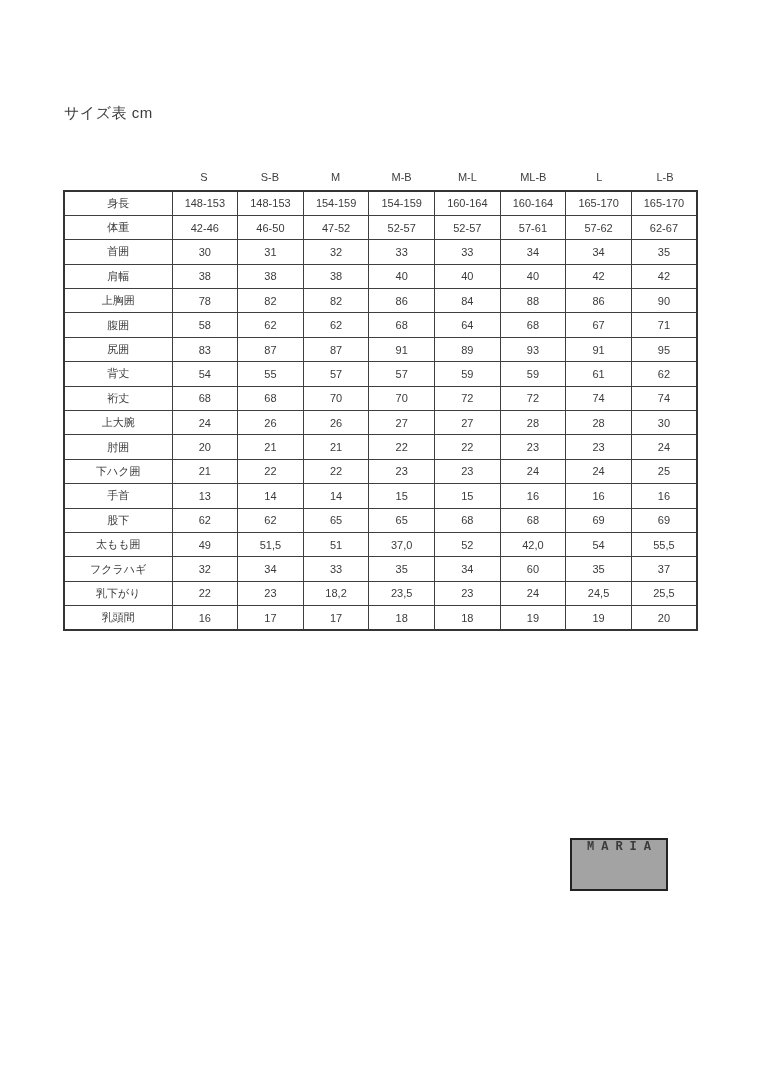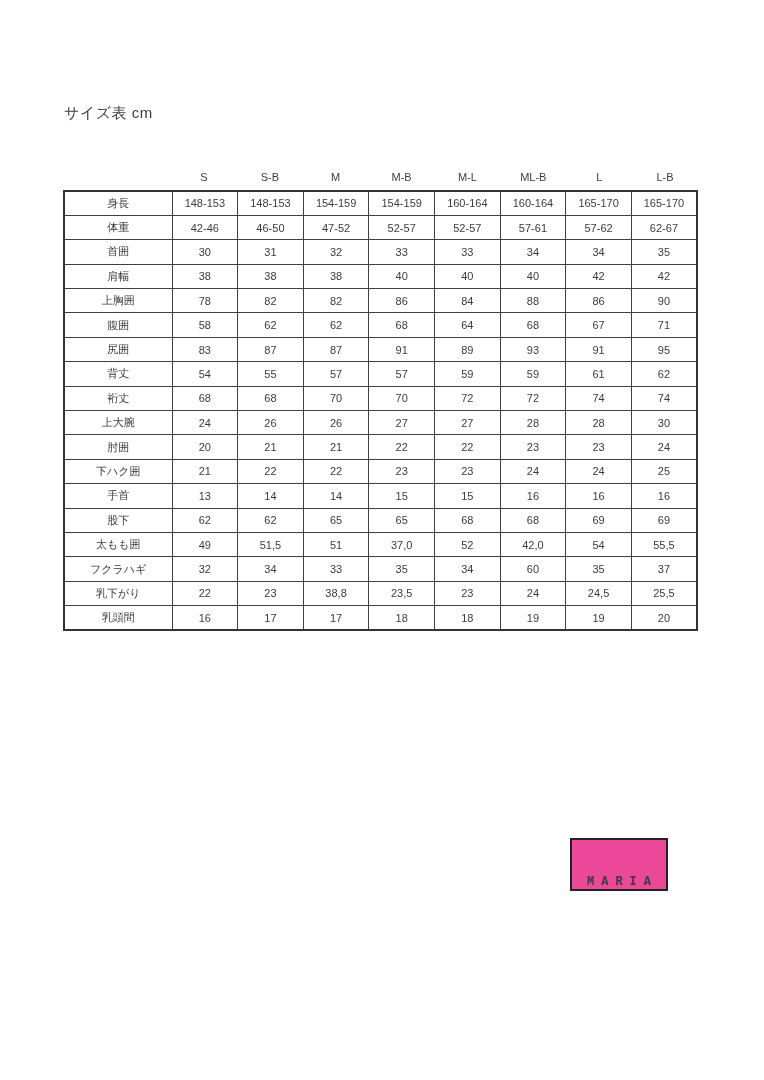--- a/index.html
+++ b/index.html
@@ -53,24 +53,24 @@
     font-size: 11px;
     font-weight: 400;
     color: #3b3b3b;
     padding: 0;
     white-space: nowrap;
   }
   .logo-box {
     position: absolute;
     left: 570px; top: 838px;
     width: 98px; height: 53px;
-    background: #ec4899;
+    background: #a3a3a3;
     border: 2px solid #222222;
     display: flex;
-    align-items: flex-end;
+    align-items: flex-start;
     justify-content: center;
   }
   .logo-text {
     font-family: "Liberation Mono", "DejaVu Sans Mono", monospace;
     font-size: 12px;
     font-weight: 700;
     color: #3b3b3b;
     letter-spacing: 7px;
     text-indent: 7px;
   }
@@ -280,21 +280,21 @@
           <td>35</td>
           <td>34</td>
           <td>60</td>
           <td>35</td>
           <td>37</td>
         </tr>
         <tr>
           <th>乳下がり</th>
           <td>22</td>
           <td>23</td>
-          <td>38,8</td>
+          <td>18,2</td>
           <td>23,5</td>
           <td>23</td>
           <td>24</td>
           <td>24,5</td>
           <td>25,5</td>
         </tr>
         <tr>
           <th>乳頭間</th>
           <td>16</td>
           <td>17</td>

